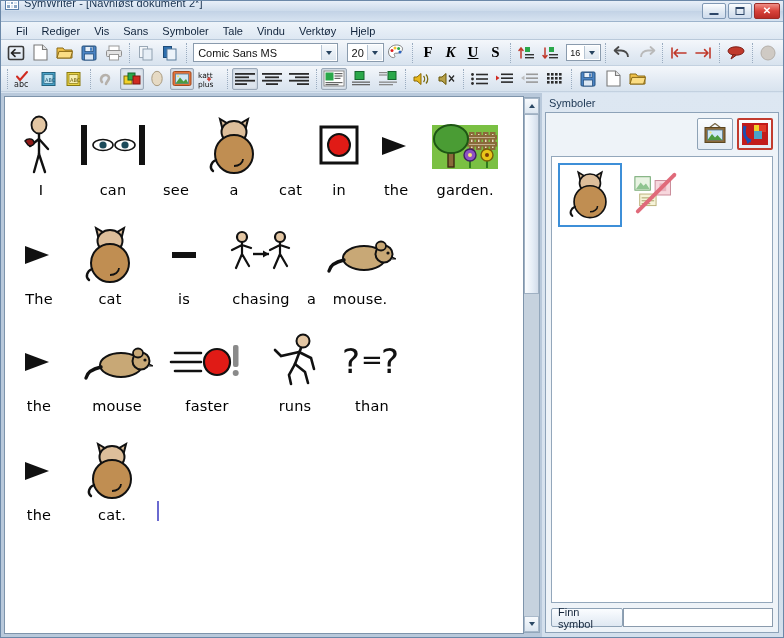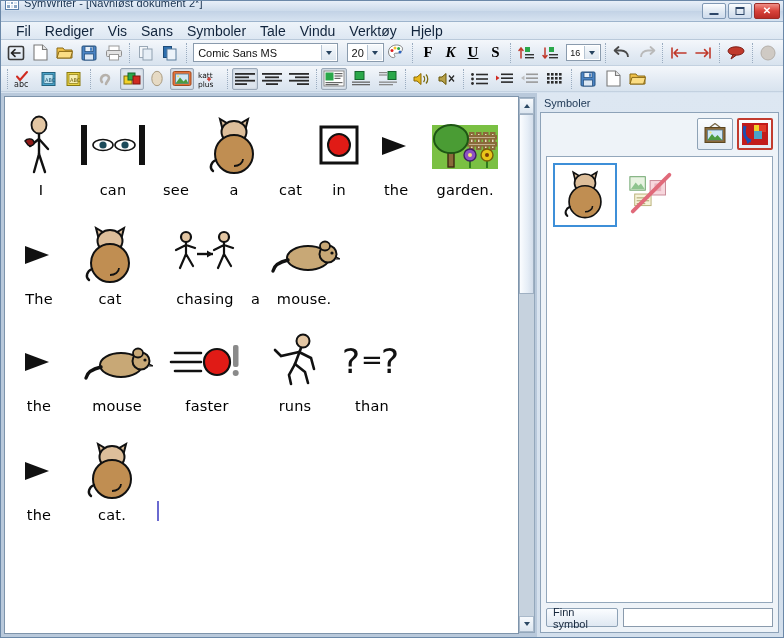--- a/index.html
+++ b/index.html
@@ -66,21 +66,21 @@
 
   
   .menubar {
     height: 18px;
     background: linear-gradient(#eef4fa, #dde7f2);
     display: flex; align-items: center;
     padding-left: 8px;
     border-bottom: 1px solid #b9c9da;
   }
   .menu-item {
-    font-size: 14px; color: #11243c;
+    font-size: 11px; color: #11243c;
     padding: 1px 7px; cursor: default; white-space: nowrap;
   }
 
   
   .toolbar {
     height: 26px;
     background: linear-gradient(#f4f7fb, #e2eaf3 60%, #d8e3ee);
     display: flex; align-items: center;
     padding: 0 3px;
     border-bottom: 1px solid #c3d1e0;
@@ -228,21 +228,21 @@
     overflow: hidden;
   }
   .symcell {
     width: 64px; height: 64px;
     display: flex; align-items: center; justify-content: center;
     border: 2px solid transparent;
     background: #fff;
   }
   .symcell.active { border-color: #3d8fd8; }
   .panel-bottom {
-    display: flex; align-items: center; gap: 5px;
+    display: flex; align-items: center; 
     margin-top: 5px;
   }
   .finn-btn {
     height: 19px; min-width: 72px;
     border: 1px solid #8ea2b6; border-radius: 2px;
     background: linear-gradient(#fbfdff,#dfe8f2);
     font-size: 11px; color: #16273c;
     display: flex; align-items: center; justify-content: center;
     padding: 0 6px;
   }
@@ -778,20 +778,28 @@
               <div class="glyph">
                 <svg width="62" height="62" viewBox="0 0 62 62">
                   <path d="M20 16 17 4l10 6zM42 16 45 4l-10 6z" fill="#ddbe9a" stroke="#111" stroke-width="2"></path>
                   <ellipse cx="31" cy="17" rx="12.5" ry="11" fill="#ddbe9a" stroke="#111" stroke-width="2"></ellipse>
                   <circle cx="31" cy="39" r="19" fill="#c08e52" stroke="#111" stroke-width="2"></circle>
                   <path d="M13 45c-5 2-7 8-3 11" fill="none" stroke="#111" stroke-width="2.4" stroke-linecap="round"></path>
                   <path d="M31 51c5 0 9-3 9-7" fill="none" stroke="#111" stroke-width="1.8"></path>
                 </svg>
               </div>
               <div class="wlabel">cat</div>
+            </div>
+            <div class="word" style="margin-right:22px">
+              <div class="glyph">
+                <svg width="34" height="62" viewBox="0 0 34 62">
+                    <rect x="5" y="28" width="24" height="6" fill="#111"></rect>
+                  </svg>
+              </div>
+              <div class="wlabel">is</div>
             </div>
             <div class="word" style="margin-right:8px">
               <div class="glyph">
                 <svg width="76" height="62" viewBox="0 0 76 62">
                   <g stroke="#111" stroke-width="2.2" fill="none" stroke-linecap="round">
                     <circle cx="19" cy="13" r="5" fill="#e3c6a3"></circle>
                     <path d="M19 18v12M19 30l-6 14M19 30l7 12M19 21l-10 5M19 21l9 3"></path>
                     <circle cx="57" cy="13" r="5" fill="#e3c6a3"></circle>
                     <path d="M57 18v12M57 30l-6 14M57 30l7 12M57 21l-10 5M57 21l9 3"></path>
                   </g>

